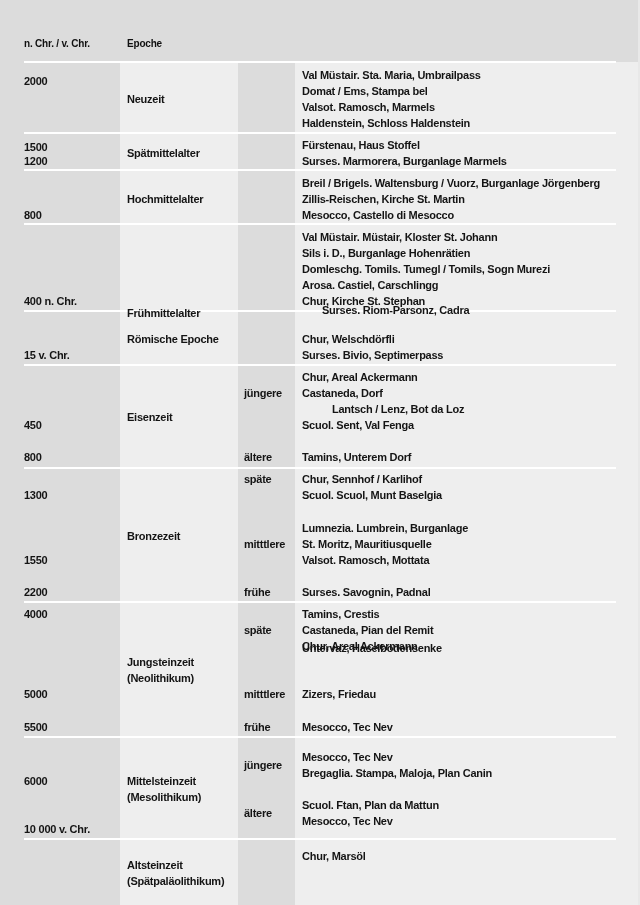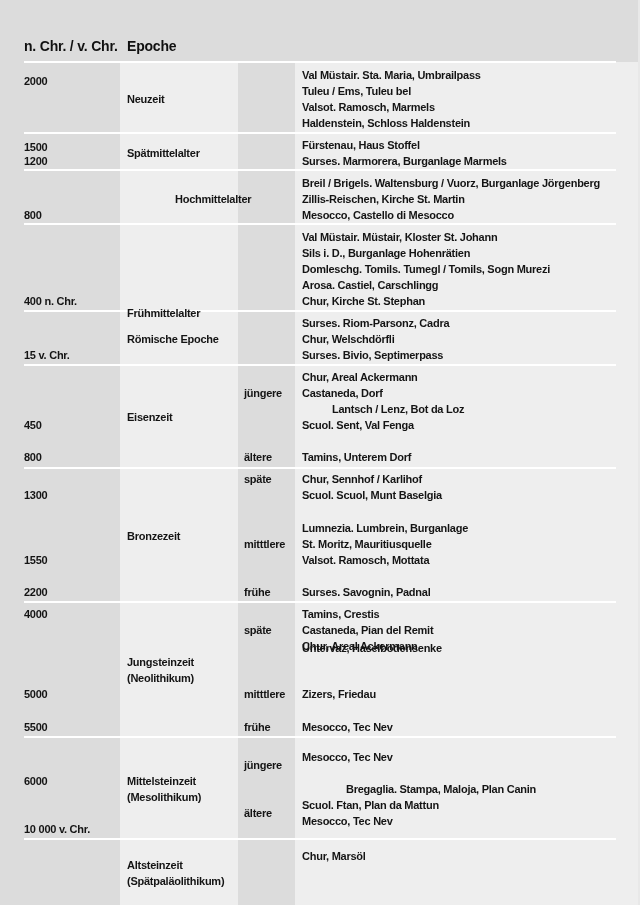--- a/index.html
+++ b/index.html
@@ -33,21 +33,21 @@
       bottom: 0;
     }
     .col-date { left: 0; width: 120px; background: #dcdcdc; }
     .col-epoch { left: 120px; width: 118px; background: #eeeeee; }
     .col-phase { left: 238px; width: 57px; background: #dcdcdc; }
     .col-sites { left: 295px; width: 343px; background: #eeeeee; }
 
     .header {
       position: absolute;
       top: 38px;
-      font-size: 14px;
+      font-size: 10px;
       font-weight: bold;
       letter-spacing: -0.2px;
       white-space: nowrap;
     }
     .divider {
       position: absolute;
       left: 24px;
       width: 592px;
       height: 2px;
       background: #ffffff;
@@ -88,54 +88,54 @@
   <div class="divider" style="top:467px;"></div>
   <div class="divider" style="top:601px;"></div>
   <div class="divider" style="top:736px;"></div>
   <div class="divider" style="top:838px;"></div>
 
   <div>
     <div class="txt date" style="top:73px;">2000</div>
     <div class="txt date" style="top:115px;margin-top:24px;">1500</div>
     <div class="txt epoch" style="top:91px;">Neuzeit</div>
     <div class="txt site" style="top:67px;">Val Müstair. Sta. Maria, Umbrailpass</div>
-    <div class="txt site" style="top:83px;">Tuleu / Ems, Tuleu bel</div>
+    <div class="txt site" style="top:83px;">Domat / Ems, Stampa bel</div>
     <div class="txt site" style="top:99px;">Valsot. Ramosch, Marmels</div>
     <div class="txt site" style="top:115px;">Haldenstein, Schloss Haldenstein</div>
   </div>
 
   <div>
     <div class="txt date" style="top:153px;">1200</div>
     <div class="txt epoch" style="top:145px;">Spätmittelalter</div>
     <div class="txt site" style="top:137px;">Fürstenau, Haus Stoffel</div>
     <div class="txt site" style="top:153px;">Surses. Marmorera, Burganlage Marmels</div>
   </div>
 
   <div>
     <div class="txt date" style="top:207px;">800</div>
-    <div class="txt epoch" style="top:191px;margin-left:48px;">Hochmittelalter</div>
+    <div class="txt epoch" style="top:191px;">Hochmittelalter</div>
     <div class="txt site" style="top:175px;">Breil / Brigels. Waltensburg / Vuorz, Burganlage Jörgenberg</div>
     <div class="txt site" style="top:191px;">Zillis-Reischen, Kirche St. Martin</div>
     <div class="txt site" style="top:207px;">Mesocco, Castello di Mesocco</div>
   </div>
 
   <div>
     <div class="txt date" style="top:293px;">400 n. Chr.</div>
     <div class="txt epoch" style="top:273px;margin-top:32px;">Frühmittelalter</div>
     <div class="txt site" style="top:229px;">Val Müstair. Müstair, Kloster St. Johann</div>
     <div class="txt site" style="top:245px;">Sils i. D., Burganlage Hohenrätien</div>
     <div class="txt site" style="top:261px;">Domleschg. Tomils. Tumegl / Tomils, Sogn Murezi</div>
     <div class="txt site" style="top:277px;">Arosa. Castiel, Carschlingg</div>
     <div class="txt site" style="top:293px;">Chur, Kirche St. Stephan</div>
   </div>
 
   <div>
     <div class="txt date" style="top:347px;">15 v. Chr.</div>
     <div class="txt epoch" style="top:331px;">Römische Epoche</div>
-    <div class="txt site" style="top:315px;">Surses. Riom-Parsonz, Cadra</div>
+    <div class="txt site" style="top:302px;margin-left:20px;">Surses. Riom-Parsonz, Cadra</div>
     <div class="txt site" style="top:331px;">Chur, Welschdörfli</div>
     <div class="txt site" style="top:347px;">Surses. Bivio, Septimerpass</div>
   </div>
 
   <div>
     <div class="txt date" style="top:417px;">450</div>
     <div class="txt date" style="top:449px;">800</div>
     <div class="txt epoch" style="top:409px;">Eisenzeit</div>
     <div class="txt phase" style="top:385px;">jüngere</div>
     <div class="txt phase" style="top:449px;">ältere</div>
@@ -180,21 +180,21 @@
   </div>
 
   <div>
     <div class="txt date" style="top:773px;">6000</div>
     <div class="txt date" style="top:821px;">10 000 v. Chr.</div>
     <div class="txt epoch" style="top:773px;">Mittelsteinzeit</div>
     <div class="txt epoch" style="top:789px;">(Mesolithikum)</div>
     <div class="txt phase" style="top:757px;">jüngere</div>
     <div class="txt phase" style="top:805px;">ältere</div>
     <div class="txt site" style="top:749px;">Mesocco, Tec Nev</div>
-    <div class="txt site" style="top:781px;margin-left:44px;">Bregaglia. Stampa, Maloja, Plan Canin</div>
+    <div class="txt site" style="top:765px;">Bregaglia. Stampa, Maloja, Plan Canin</div>
     <div class="txt site" style="top:797px;">Scuol. Ftan, Plan da Mattun</div>
     <div class="txt site" style="top:813px;">Mesocco, Tec Nev</div>
   </div>
 
   <div>
     <div class="txt epoch" style="top:857px;">Altsteinzeit</div>
     <div class="txt epoch" style="top:873px;">(Spätpaläolithikum)</div>
     <div class="txt site" style="top:848px;">Chur, Marsöl</div>
   </div>
 </div>

